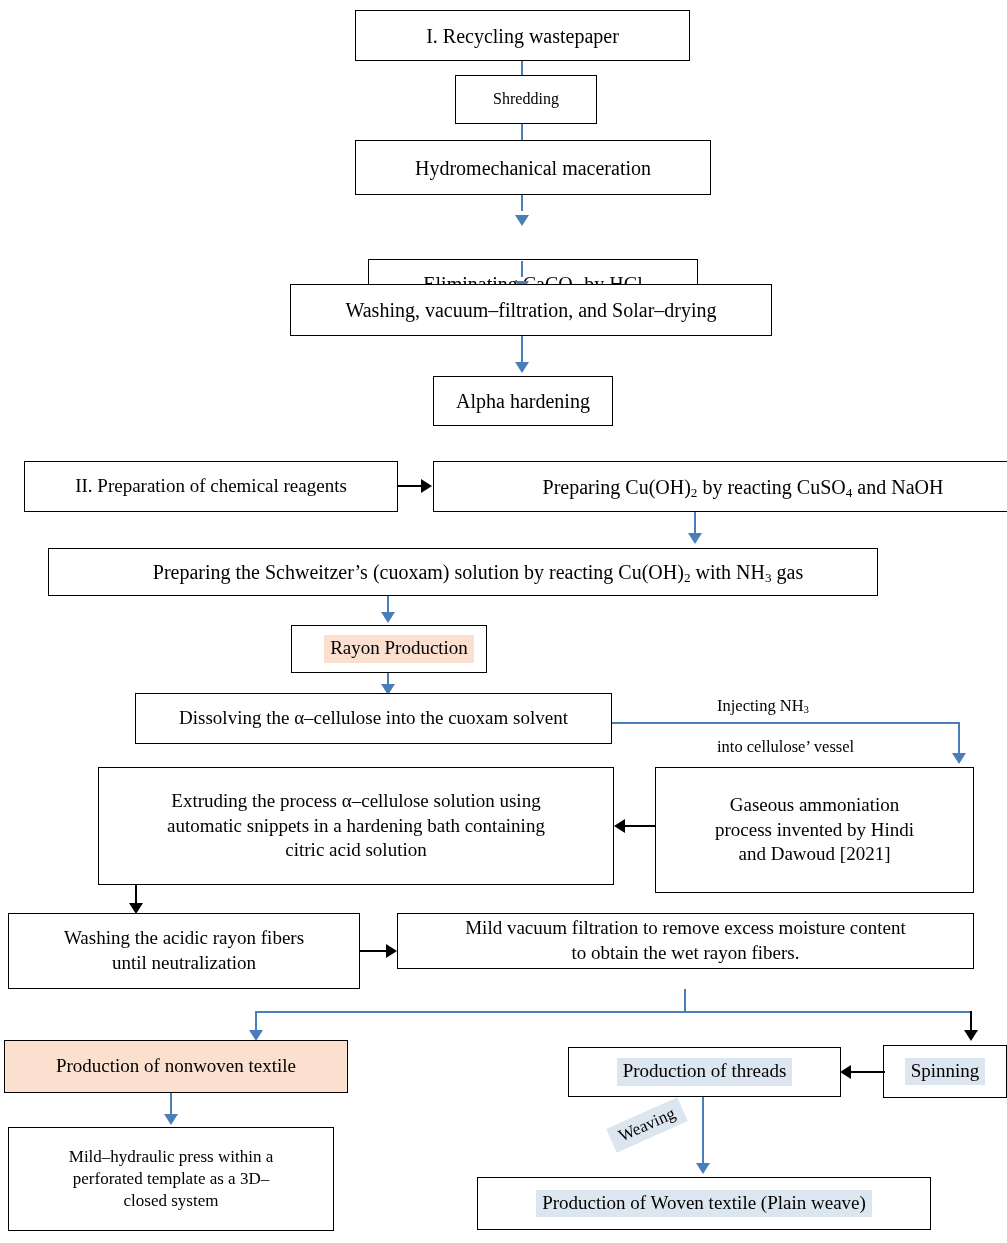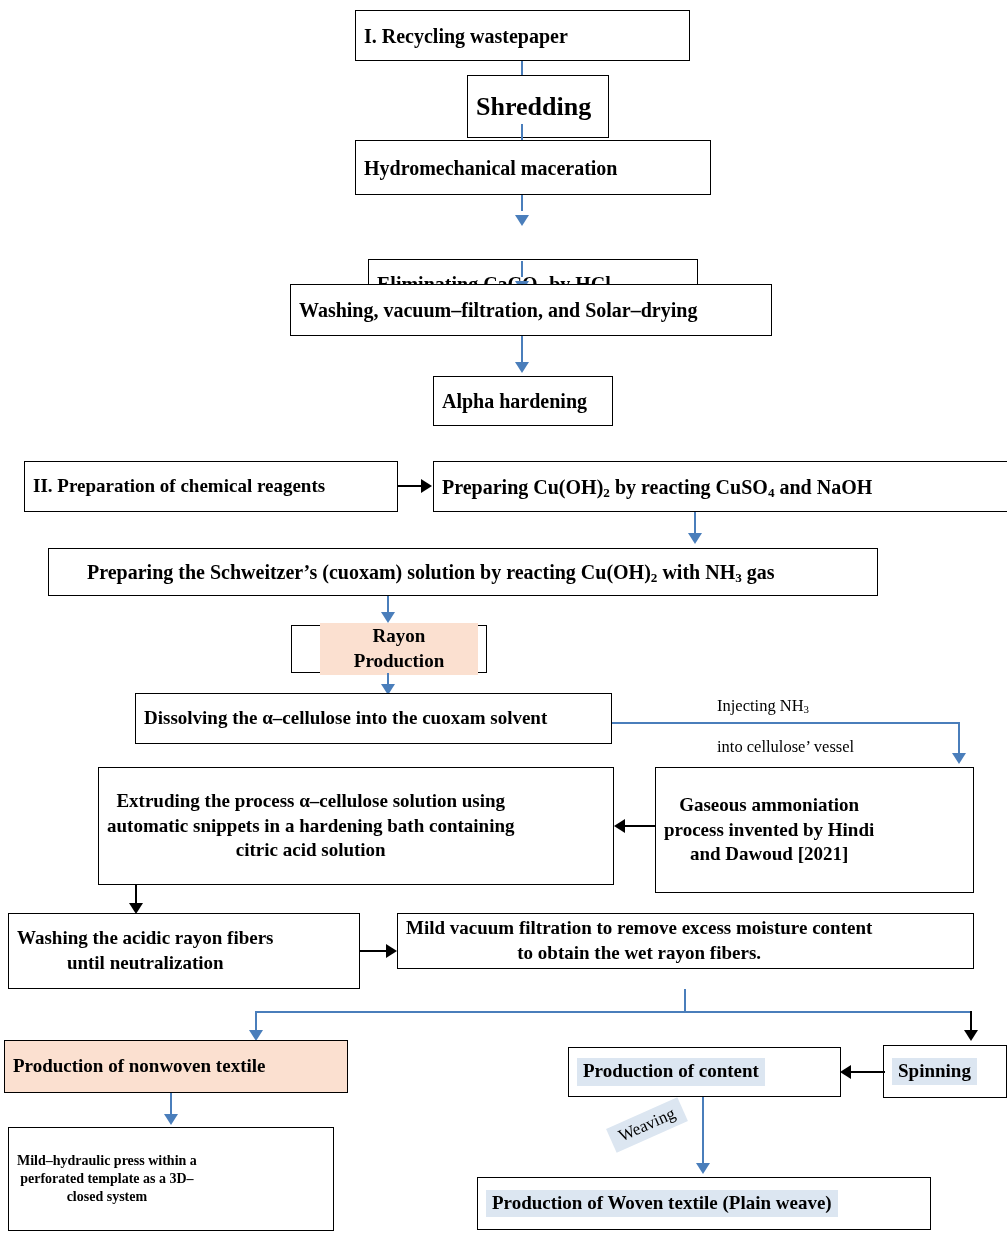--- a/index.html
+++ b/index.html
@@ -18,25 +18,24 @@
     background: #ffffff;
     overflow: hidden;
   }
   .node {
     position: absolute;
     box-sizing: border-box;
     border: 1.3px solid #000000;
     background: #ffffff;
     display: flex;
     align-items: center;
-    justify-content: flex-start;
+    justify-content: center;
     text-align: center;
     line-height: 1.30;
     padding: 2px 8px;
-    font-weight: bold;
   }
   .node .txt {
     display: inline-block;
   }
   .hl-peach .txt {
     background: #fbe0d0;
     padding: 1px 6px 2px 6px;
   }
   .hl-blue .txt {
     background: #dce6f1;
@@ -109,21 +108,21 @@
 
 <div id="canvas">
 
   <div class="node" style="left:355px; top:10px; width:335px; height:51px; font-size:20px;">
     <span class="txt">I. Recycling wastepaper</span>
   </div>
 
   <div class="edge vline" style="left:521px; top:61px; height:20px;"></div>
   <div class="arrow-down" style="left:515px; top:92px;"></div>
 
-  <div class="node" style="left:467px; top:75px; width:142px; height:63px; font-size:26px;">
+  <div class="node" style="left:455px; top:75px; width:142px; height:49px; font-size:16px;">
     <span class="txt">Shredding</span>
   </div>
 
   <div class="edge vline" style="left:521px; top:124px; height:18px;"></div>
   <div class="arrow-down" style="left:515px; top:149px;"></div>
 
   <div class="node" style="left:355px; top:140px; width:356px; height:55px; font-size:20px;">
     <span class="txt">Hydromechanical maceration</span>
   </div>
 
@@ -235,34 +234,34 @@
   <div class="edge vline" style="left:255px; top:1011px; height:22px;"></div>
   <div class="arrow-down" style="left:249px; top:1030px;"></div>
   <div class="edge-blk vline-blk" style="left:970px; top:1011px; height:23px;"></div>
   <div class="arrow-down-blk" style="left:964px; top:1030px;"></div>
 
   <div class="node fill-peach" style="left:4px; top:1040px; width:344px; height:53px; font-size:19px;">
     <span class="txt">Production of nonwoven textile</span>
   </div>
 
   <div class="node hl-blue" style="left:568px; top:1047px; width:273px; height:50px; font-size:19px;">
-    <span class="txt">Production of content</span>
+    <span class="txt">Production of threads</span>
   </div>
 
   <div class="node hl-blue" style="left:883px; top:1045px; width:124px; height:53px; font-size:19px;">
     <span class="txt">Spinning</span>
   </div>
 
   <div class="edge-blk hline-blk" style="left:843px; top:1071px; width:42px;"></div>
   <div class="arrow-left-blk" style="left:840px; top:1065px;"></div>
 
   <div class="edge vline" style="left:170px; top:1093px; height:24px;"></div>
   <div class="arrow-down" style="left:164px; top:1114px;"></div>
 
-  <div class="node" style="left:8px; top:1127px; width:326px; height:104px; font-size:14px;">
+  <div class="node" style="left:8px; top:1127px; width:326px; height:104px; font-size:17px;">
     <span class="txt">
       <span>Mild–hydraulic press within a</span><br>
       <span>perforated template as a 3D–</span><br>
       <span>closed system</span>
     </span>
   </div>
 
   <div class="edge vline" style="left:702px; top:1097px; height:70px;"></div>
   <div class="arrow-down" style="left:696px; top:1163px;"></div>
 

